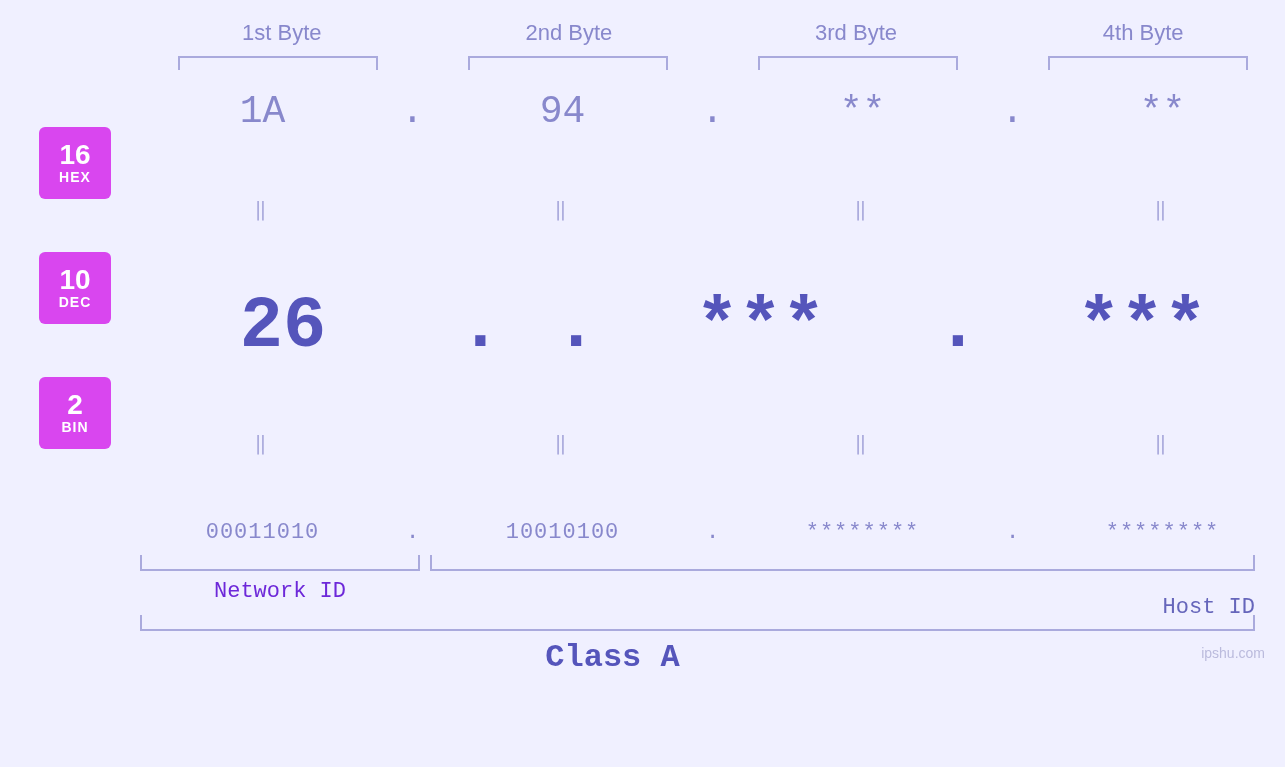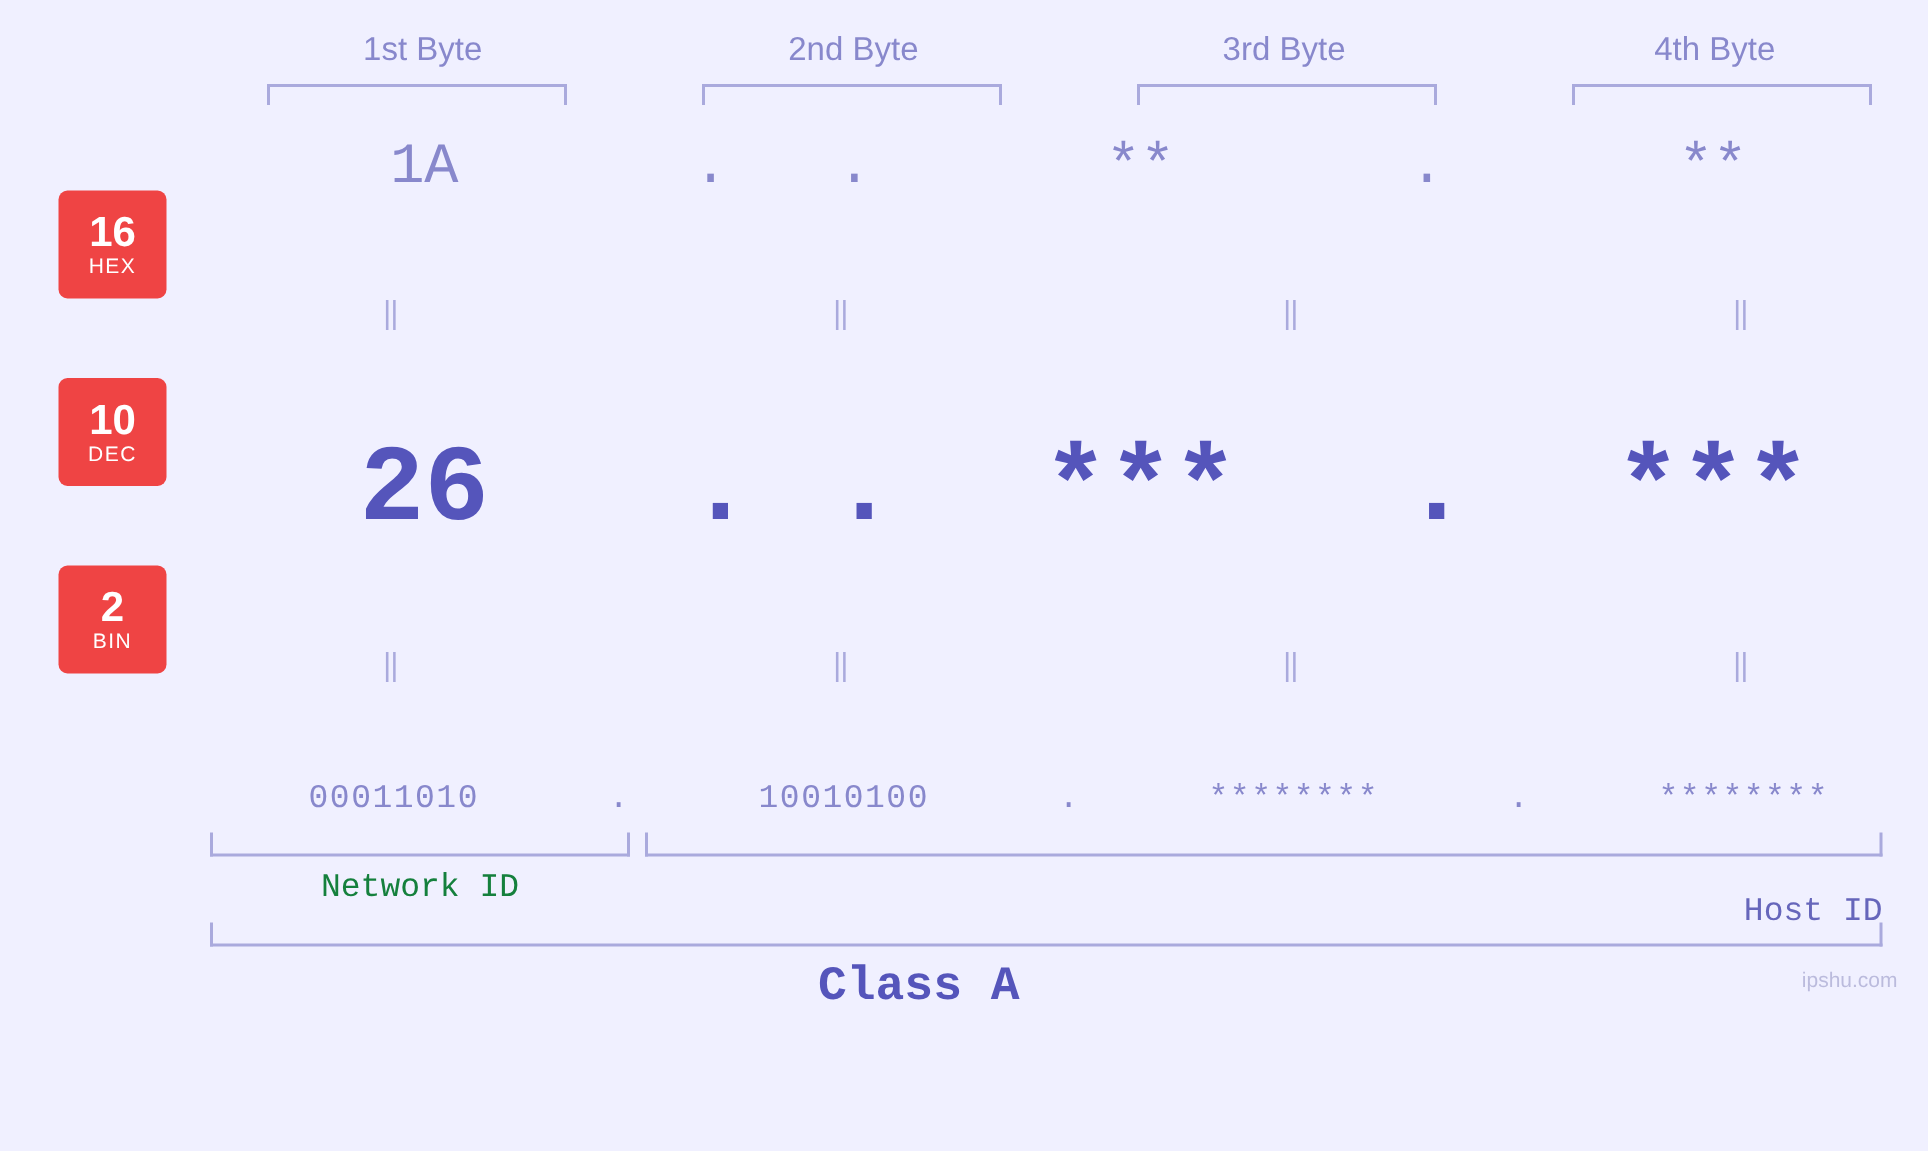--- a/index.html
+++ b/index.html
@@ -70,41 +70,42 @@
     .label-col {
       width: 140px;
       display: flex;
       flex-direction: column;
       justify-content: space-around;
       align-items: center;
       padding: 10px 0 80px 10px;
     }
 
     .base-badge {
-      background: #ef4444;
+      background: #d946ef;
       color: white;
       border-radius: 6px;
       width: 72px;
       height: 72px;
       display: flex;
       flex-direction: column;
       align-items: center;
       justify-content: center;
       font-family: Arial, sans-serif;
     }
 
     .base-number {
       font-size: 28px;
       font-weight: bold;
       line-height: 1;
     }
 
     .base-label {
       font-size: 14px;
       letter-spacing: 1px;
+      font-weight: bold;
     }
 
     
     .data-area {
       flex: 1;
       display: flex;
       flex-direction: column;
       justify-content: space-between;
       padding-bottom: 10px;
     }
@@ -216,21 +217,21 @@
       border: 2px solid #aaaadd;
       border-top: none;
     }
 
     .network-label {
       position: absolute;
       top: 24px;
       left: 140px;
       width: 280px;
       text-align: center;
-      color: #15803d;
+      color: #6d28d9;
       font-size: 22px;
       font-family: 'Courier New', monospace;
     }
 
     .host-label {
       position: absolute;
       top: 40px;
       left: 490px;
       right: 30px;
       text-align: right;
@@ -313,20 +314,23 @@
       </div>
     </div>
 
     <div class="data-area">
 
       <div class="data-row">
         <div class="cell">
           <span class="hex-value">1A</span>
         </div>
         <div class="dot hex-dot">.</div>
+        <div class="cell">
+          <span class="hex-value">94</span>
+        </div>
         <div class="dot hex-dot">.</div>
         <div class="cell">
           <span class="hex-value">**</span>
         </div>
         <div class="dot hex-dot">.</div>
         <div class="cell">
           <span class="hex-value">**</span>
         </div>
       </div>
 

